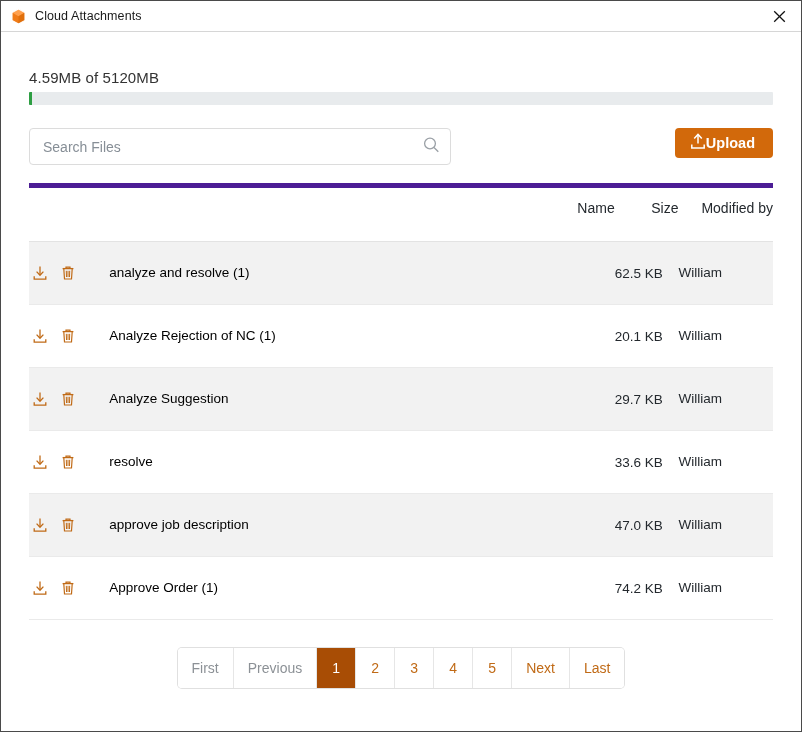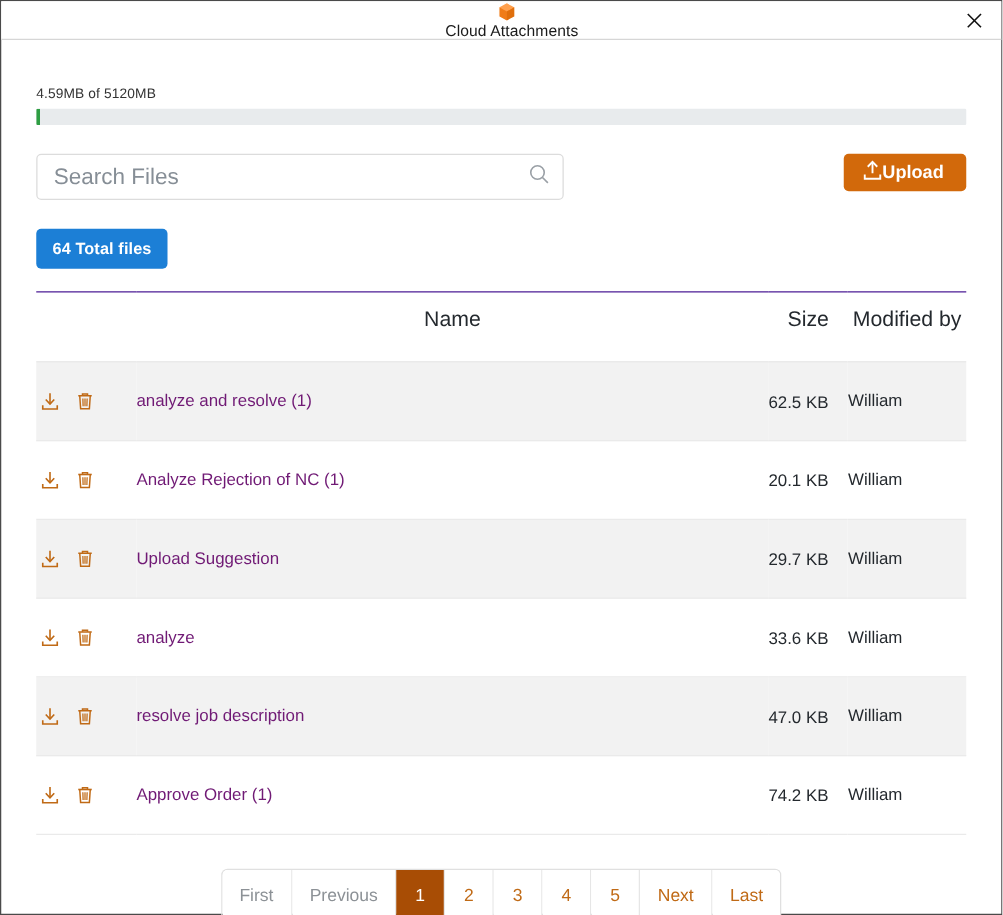--- a/index.html
+++ b/index.html
@@ -27,21 +27,20 @@
   
   .titlebar {
     height: 31px;
     min-height: 31px;
     background: #ffffff;
     border-bottom: 1px solid #d6d6d6;
     display: flex;
     align-items: center;
     padding: 0 0 0 9px;
     position: relative;
-    flex-direction: column;
   }
   .app-icon {
     width: 17px;
     height: 17px;
     flex: 0 0 17px;
     display: block;
   }
   .title-text {
     margin-left: 8px;
     font-size: 12.5px;
@@ -64,21 +63,21 @@
 
   
   .content {
     flex: 1 1 auto;
     padding: 0 28px;
     position: relative;
   }
 
   
   .storage-label {
-    font-size: 11px;
+    font-size: 15px;
     color: #333333;
     margin-top: 37px;
     margin-bottom: 6px;
     letter-spacing: .1px;
   }
   .progress-track {
     height: 13px;
     width: 100%;
     background: #e8ebed;
     border-radius: 1px;
@@ -99,21 +98,21 @@
   .search-wrap {
     position: relative;
     width: 422px;
   }
   .search-input {
     width: 100%;
     height: 37px;
     border: 1px solid #dcdcdc;
     border-radius: 4px;
     padding: 0 40px 0 13px;
-    font-size: 18px;
+    font-size: 14px;
     font-family: "Liberation Sans", sans-serif;
     color: #6d28d9;
     background: #fff;
     outline: none;
   }
   .search-input::placeholder { color: #868e96; }
   .search-icon {
     position: absolute;
     right: 11px;
     top: 50%;
@@ -152,26 +151,26 @@
   }
 
   
   .file-table {
     width: 100%;
     border-collapse: collapse;
     margin-top: 18px;
     table-layout: fixed;
   }
   .file-table thead th {
-    border-top: 1px solid #4c1d95;
+    border-top: 5px solid #4c1d95;
     border-bottom: 1px solid #e3e3e3;
-    font-size: 17px;
+    font-size: 14px;
     color: #24292e;
     font-weight: normal;
-    text-align: center;
+    text-align: right;
     vertical-align: top;
     padding: 12px 0 16px 0;
     height: 56px;
   }
   th.col-actions { width: 78px; }
   th.col-name    { width: 492px; padding-left: 14px; }
   th.col-size    { width: 62px; }
   th.col-modby   { width: 92px; padding-left: 5px; margin-left: 26px; }
 
   .file-table tbody tr { height: 63px; }
@@ -191,21 +190,21 @@
     align-items: center;
     justify-content: center;
     width: 22px;
     height: 22px;
     cursor: pointer;
     vertical-align: middle;
   }
   .icon-btn + .icon-btn { margin-left: 6px; }
   td.cell-name {
     padding-left: 14px;
-    color: #701a75;
+    color: #000000;
     line-height: 18px;
   }
   td.cell-size {
     color: #24292e;
     line-height: 19px;
     padding-right: 8px;
   }
   td.cell-modby {
     color: #24292e;
     padding-left: 5px;
@@ -295,23 +294,20 @@
           <svg width="16" height="17" viewBox="0 0 16 17">
             <line x1="8" y1="1.5" x2="8" y2="10.5" stroke="#ffffff" stroke-width="1.5"></line>
             <polyline points="4.2,5.4 8,1.4 11.8,5.4" fill="none" stroke="#ffffff" stroke-width="1.5"></polyline>
             <polyline points="1.8,11.5 1.8,15 14.2,15 14.2,11.5" fill="none" stroke="#ffffff" stroke-width="1.5"></polyline>
           </svg>
         </span>
         <span>Upload</span>
       </button>
     </div>
 
-    <div class="badge-row">
-      <span class="total-badge" style="background: rgb(28, 127, 214);">64 Total files</span>
-    </div>
 
     <table class="file-table">
       <thead>
         <tr>
           <th class="col-actions"></th>
           <th class="col-name">Name</th>
           <th class="col-size">Size</th>
           <th class="col-modby">Modified by</th>
         </tr>
       </thead>
@@ -368,63 +364,63 @@
               </span><span class="icon-btn">
                 <svg width="16" height="16" viewBox="0 0 16 16">
                   <path d="M2.6 3.6 H13.4" stroke="#c06a16" stroke-width="1.3"></path>
                   <path d="M6 3.4 V2.2 H10 V3.4" fill="none" stroke="#c06a16" stroke-width="1.2"></path>
                   <path d="M3.8 3.8 L4.5 14 H11.5 L12.2 3.8" fill="none" stroke="#c06a16" stroke-width="1.2"></path>
                   <line x1="6.3" y1="5.8" x2="6.5" y2="12" stroke="#c06a16" stroke-width="1"></line>
                   <line x1="8" y1="5.8" x2="8" y2="12" stroke="#c06a16" stroke-width="1"></line>
                   <line x1="9.7" y1="5.8" x2="9.5" y2="12" stroke="#c06a16" stroke-width="1"></line>
                 </svg>
               </span></td>
-            <td class="cell-name">Upload Suggestion</td>
+            <td class="cell-name">Analyze Suggestion</td>
             <td class="cell-size">29.7 KB</td>
             <td class="cell-modby">William</td>
           </tr>
           <tr>
             <td class="cell-actions"><span class="icon-btn">
                 <svg width="16" height="16" viewBox="0 0 16 16">
                   <line x1="8" y1="1.6" x2="8" y2="9.8" stroke="#c06a16" stroke-width="1.3"></line>
                   <polyline points="4.6,6.6 8,10.2 11.4,6.6" fill="none" stroke="#c06a16" stroke-width="1.3"></polyline>
                   <polyline points="2.2,11.2 2.2,14.2 13.8,14.2 13.8,11.2" fill="none" stroke="#c06a16" stroke-width="1.3"></polyline>
                 </svg>
               </span><span class="icon-btn">
                 <svg width="16" height="16" viewBox="0 0 16 16">
                   <path d="M2.6 3.6 H13.4" stroke="#c06a16" stroke-width="1.3"></path>
                   <path d="M6 3.4 V2.2 H10 V3.4" fill="none" stroke="#c06a16" stroke-width="1.2"></path>
                   <path d="M3.8 3.8 L4.5 14 H11.5 L12.2 3.8" fill="none" stroke="#c06a16" stroke-width="1.2"></path>
                   <line x1="6.3" y1="5.8" x2="6.5" y2="12" stroke="#c06a16" stroke-width="1"></line>
                   <line x1="8" y1="5.8" x2="8" y2="12" stroke="#c06a16" stroke-width="1"></line>
                   <line x1="9.7" y1="5.8" x2="9.5" y2="12" stroke="#c06a16" stroke-width="1"></line>
                 </svg>
               </span></td>
-            <td class="cell-name">analyze</td>
+            <td class="cell-name">resolve</td>
             <td class="cell-size">33.6 KB</td>
             <td class="cell-modby">William</td>
           </tr>
           <tr class="striped">
             <td class="cell-actions"><span class="icon-btn">
                 <svg width="16" height="16" viewBox="0 0 16 16">
                   <line x1="8" y1="1.6" x2="8" y2="9.8" stroke="#c06a16" stroke-width="1.3"></line>
                   <polyline points="4.6,6.6 8,10.2 11.4,6.6" fill="none" stroke="#c06a16" stroke-width="1.3"></polyline>
                   <polyline points="2.2,11.2 2.2,14.2 13.8,14.2 13.8,11.2" fill="none" stroke="#c06a16" stroke-width="1.3"></polyline>
                 </svg>
               </span><span class="icon-btn">
                 <svg width="16" height="16" viewBox="0 0 16 16">
                   <path d="M2.6 3.6 H13.4" stroke="#c06a16" stroke-width="1.3"></path>
                   <path d="M6 3.4 V2.2 H10 V3.4" fill="none" stroke="#c06a16" stroke-width="1.2"></path>
                   <path d="M3.8 3.8 L4.5 14 H11.5 L12.2 3.8" fill="none" stroke="#c06a16" stroke-width="1.2"></path>
                   <line x1="6.3" y1="5.8" x2="6.5" y2="12" stroke="#c06a16" stroke-width="1"></line>
                   <line x1="8" y1="5.8" x2="8" y2="12" stroke="#c06a16" stroke-width="1"></line>
                   <line x1="9.7" y1="5.8" x2="9.5" y2="12" stroke="#c06a16" stroke-width="1"></line>
                 </svg>
               </span></td>
-            <td class="cell-name">resolve job description</td>
+            <td class="cell-name">approve job description</td>
             <td class="cell-size">47.0 KB</td>
             <td class="cell-modby">William</td>
           </tr>
           <tr>
             <td class="cell-actions"><span class="icon-btn">
                 <svg width="16" height="16" viewBox="0 0 16 16">
                   <line x1="8" y1="1.6" x2="8" y2="9.8" stroke="#c06a16" stroke-width="1.3"></line>
                   <polyline points="4.6,6.6 8,10.2 11.4,6.6" fill="none" stroke="#c06a16" stroke-width="1.3"></polyline>
                   <polyline points="2.2,11.2 2.2,14.2 13.8,14.2 13.8,11.2" fill="none" stroke="#c06a16" stroke-width="1.3"></polyline>
                 </svg>

